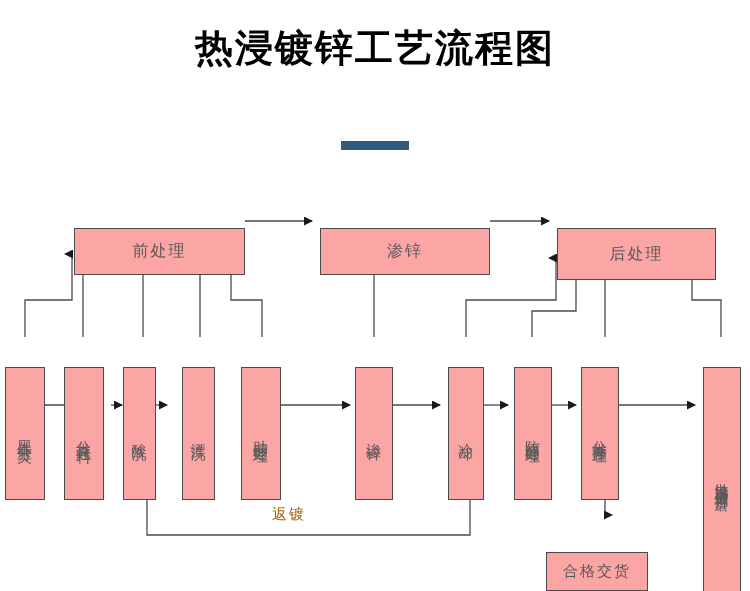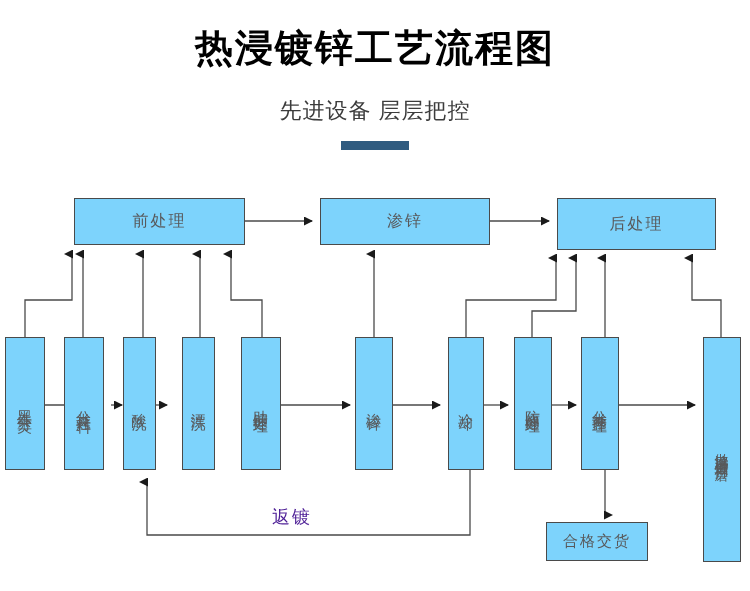--- a/index.html
+++ b/index.html
@@ -56,26 +56,27 @@
     position: absolute;
     left: 0; top: 0;
     width: 750px; height: 591px;
   }
 
   
   .box {
     position: absolute;
     box-sizing: border-box;
     border: 1.3px solid #4a4a4a;
-    background: #7dd3fc;
+    background: #fca5a5;
     color: #58595b;
     display: flex;
     align-items: center;
     justify-content: center;
     text-align: center;
+    margin-top: 30px;
   }
   .box.top {
     font-size: 16px;
     letter-spacing: 2px;
   }
   .box.vert {
     writing-mode: vertical-rl;
     text-orientation: upright;
     font-size: 15px;
     letter-spacing: 3px;
@@ -86,34 +87,33 @@
     text-orientation: upright;
     font-size: 14px;
     letter-spacing: 2px;
   }
   .box.flat {
     font-size: 15px;
     letter-spacing: 2px;
   }
   .label-plain {
     position: absolute;
-    color: #4c1d95;
-    font-size: 18px;
+    color: #a16207;
+    font-size: 15px;
     letter-spacing: 2px;
     white-space: nowrap;
   }
 </style>
 </head>
 <body>
 
 <div id="page-root">
 
   <div class="title">热浸镀锌工艺流程图</div>
 
-  <div class="subtitle">先进设备 层层把控</div>
 
   <div class="divider"></div>
 
   <svg id="diagram" viewBox="0 0 750 591" width="750" height="591" xmlns="http://www.w3.org/2000/svg">
     <defs>
       <marker id="arrUp" markerWidth="9" markerHeight="9" refX="4.5" refY="8" orient="auto" markerUnits="userSpaceOnUse">
         <path d="M4.5 0 L9 9 L0 9 Z" fill="#1a1a1a"></path>
       </marker>
       <marker id="arrRight" markerWidth="9" markerHeight="9" refX="8" refY="4.5" orient="auto" markerUnits="userSpaceOnUse">
         <path d="M0 0 L9 4.5 L0 9 Z" fill="#1a1a1a"></path>

